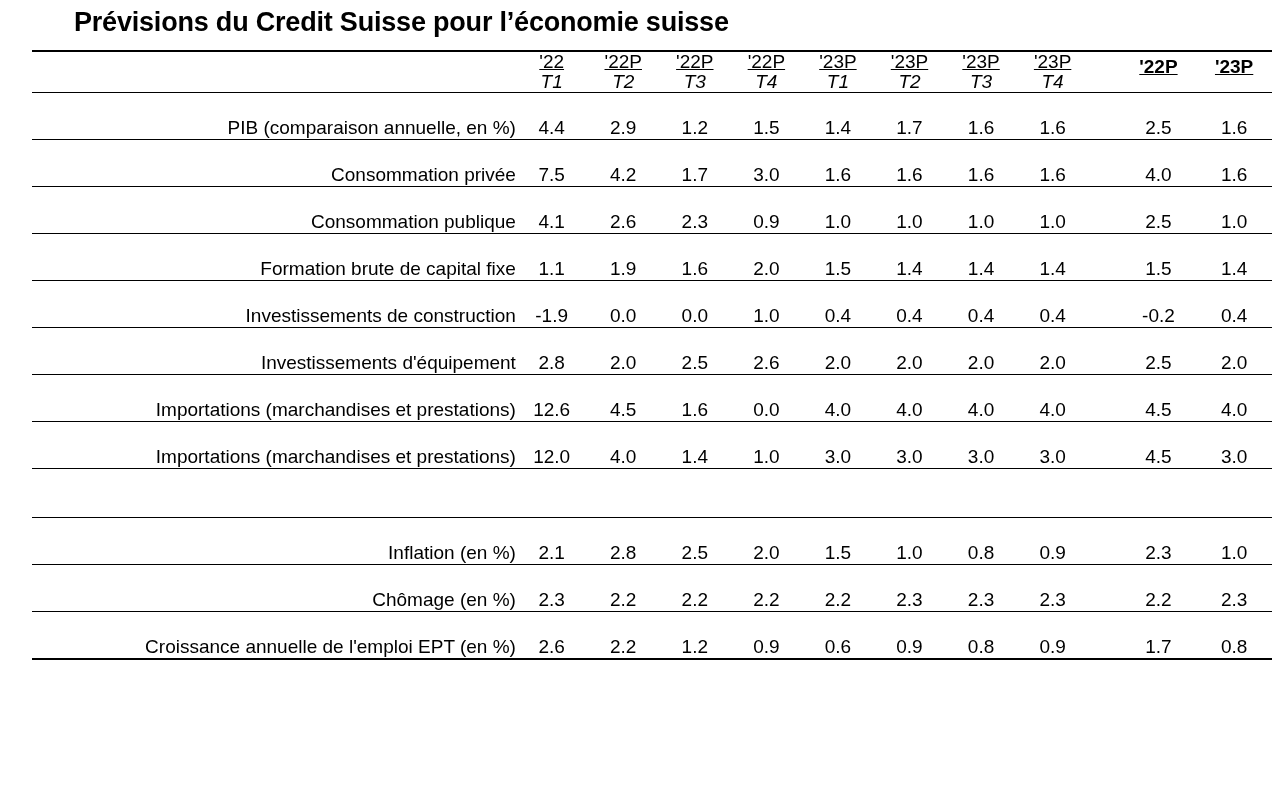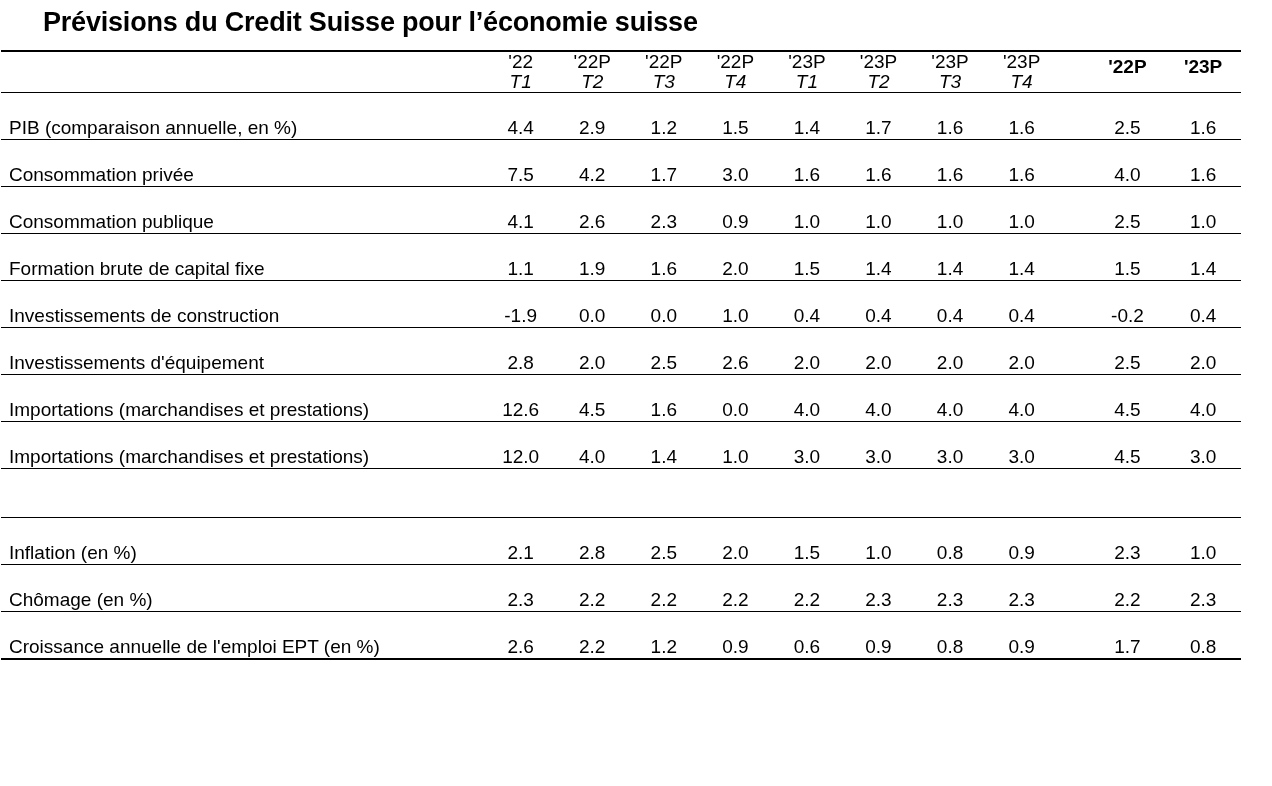--- a/index.html
+++ b/index.html
@@ -12,21 +12,21 @@
     height: 786px;
     font-family: "Liberation Sans", sans-serif;
     color: #000000;
     overflow: hidden;
   }
   .page {
     position: relative;
     width: 1272px;
     height: 786px;
     box-sizing: border-box;
-    padding: 0 1px;
+    padding: 0 32px;
   }
   .title {
     font-size: 27px;
     font-weight: bold;
     letter-spacing: -0.2px;
     padding: 8px 0 12px 42px;
     line-height: 1.1;
   }
   table.forecast {
     width: 1240px;
@@ -40,21 +40,21 @@
     vertical-align: bottom;
     font-weight: normal;
   }
   
   col.c-label { width: 480px; }
   col.c-q     { width: 71px; }
   col.c-gap   { width: 32px; }
   col.c-y     { width: 75px; }
 
   
-  .hdr-top td, .hdr-top th { padding-top: 13px; }
+  .hdr-top td, .hdr-top th { padding-top: 13px; text-decoration: underline; }
   .hdr-cell {
     text-align: center;
     font-weight: bold;
     font-size: 19px;
     line-height: 1.05;
     padding-bottom: 2px;
   }
   .hdr-cell-sub {
     text-align: center;
     font-weight: bold;
@@ -65,21 +65,21 @@
     font-style: italic;
   }
   .rule-top {
     border-top: 2px solid #000;
   }
   tr.datarow > * {
     border-top: 1px solid #000;
     height: 46px;
   }
   tr.datarow td.label {
-    text-align: left;
+    text-align: right;
     padding-left: 8px;
     font-size: 19px;
     white-space: nowrap;
   }
   tr.datarow td.num {
     text-align: center;
     font-size: 19px;
   }
   tr.spacer > * {
     height: 48px;

